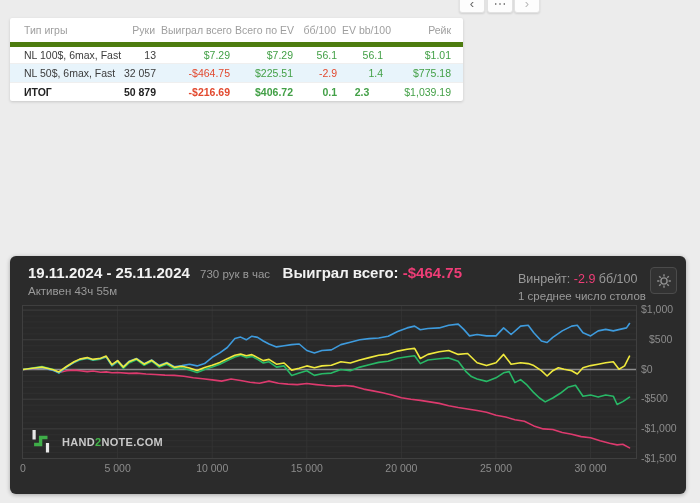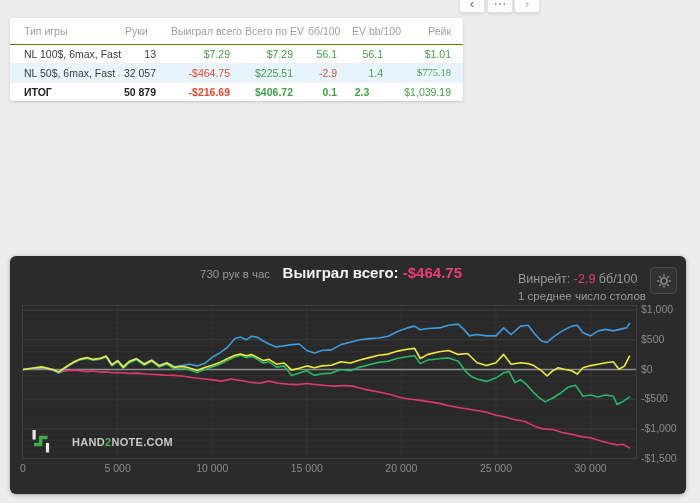--- a/index.html
+++ b/index.html
@@ -28,21 +28,21 @@
     background:#fff; border-radius:2px;
     box-shadow:0 1px 3px rgba(0,0,0,.16);
   }
   table.stats { border-collapse:collapse; width:100%; table-layout:fixed; font-size:10.5px; }
   table.stats col.c1{width:102px} table.stats col.c2{width:46px}
   table.stats col.c3{width:74px}  table.stats col.c4{width:63px}
   table.stats col.c5{width:44px}  table.stats col.c6{width:46px}
   table.stats col.c7{width:78px}
   table.stats th {
     color:#9e9e9e; font-weight:normal; text-align:right; height:26px;
-    border-bottom:1px solid #4d7c0f; padding:0 13px; white-space:nowrap;
+    border-bottom:5px solid #4d7c0f; padding:0 3px; white-space:nowrap;
   }
   table.stats th:first-child { text-align:left; padding-left:14px; }
   table.stats th:last-child  { padding-right:12px; }
   table.stats td {
     height:19px; text-align:right; padding:0 2px; white-space:nowrap;
     border-bottom:1px solid #efefef; color:#3c3c3c;
   }
   table.stats td:first-child { text-align:left; padding-left:14px; }
   table.stats td:last-child  { padding-right:12px;margin-top:14px; }
   table.stats tr:last-child td { border-bottom:none; }
@@ -80,21 +80,21 @@
 
   .ylabels div {
     position:absolute; left:631px; font-size:10.5px; color:#8c8c8c; white-space:nowrap;
   }
   .xlabels div {
     position:absolute; top:206px; font-size:10.5px; color:#8c8c8c;
     transform:translateX(-50%); white-space:nowrap;
   }
 
   .logo {
-    position:absolute; left:22px; top:174px; display:flex; align-items:center; gap:22px;
+    position:absolute; left:22px; top:174px; display:flex; align-items:center; gap:12px;
   }
   .logo-text { font-size:11px; font-weight:bold; color:#c9c9c9; letter-spacing:.3px; }
   .logo-text .two { color:#43b649; }
 </style>
 </head>
 <body>
 
 <div class="top-btn" id="btn-prev">‹</div>
 <div class="top-btn" id="btn-more">⋯</div>
 <div class="top-btn dim" id="btn-next">›</div>
@@ -131,37 +131,41 @@
           <td style="color: rgb(67, 160, 71);">56.1</td>
           <td style="color: rgb(67, 160, 71);">$1.01</td>
         </tr>
         <tr class="hl">
           <td style="color: rgb(60, 60, 60);">NL 50$, 6max, Fast</td>
           <td style="color: rgb(60, 60, 60);">32 057</td>
           <td style="color: rgb(226, 73, 47);">-$464.75</td>
           <td style="color: rgb(67, 160, 71);">$225.51</td>
           <td style="color: rgb(226, 73, 47);">-2.9</td>
           <td style="color: rgb(67, 160, 71);">1.4</td>
-          <td style="color: rgb(67, 160, 71); font-family: Liberation Serif, serif;">$775.18</td>
+          <td style="color: rgb(67, 160, 71);">$775.18</td>
         </tr>
         <tr class=" total">
           <td style="font-weight: bold;">ИТОГ</td>
           <td style="font-weight: bold;">50 879</td>
           <td style="color: rgb(226, 73, 47); font-weight: bold;">-$216.69</td>
           <td style="color: rgb(67, 160, 71); font-weight: bold;">$406.72</td>
           <td style="color: rgb(67, 160, 71); font-weight: bold;">0.1</td>
           <td style="color: rgb(67, 160, 71); font-weight: bold; text-align: center;">2.3</td>
           <td style="color: rgb(67, 160, 71); font-weight: normal;">$1,039.19</td>
         </tr>
       </tbody>
   </table>
 </div>
 
 <section class="chart-panel">
 
+  <div class="hdr-col" id="col-period">
+    <div class="hdr-main">19.11.2024 - 25.11.2024</div>
+    <div class="hdr-sub">Активен 43ч 55м</div>
+  </div>
 
   <div class="hdr-col" id="col-hands">
     <div class="hdr-sub">730 рук в час</div>
   </div>
 
   <div class="hdr-col" id="col-won">
     <div class="hdr-main">
       <span>Выиграл всего:</span>
       <span class="val-pink">-$464.75</span>
     </div>
@@ -228,21 +232,21 @@
         <line x1="0" y1="63.5" x2="613" y2="63.5" stroke="#8f8f8f" stroke-width="1.6"></line>
         <polyline points="0.0,63.5 9.5,62.9 18.9,61.7 30.3,64.1 35.9,66.5 43.5,64.7 51.1,64.1 56.8,64.7 64.3,65.6 70.0,65.0 77.6,66.2 83.2,65.9 88.9,66.8 94.6,66.5 106.0,67.4 113.5,67.1 123.0,68.0 132.4,68.5 141.9,69.1 151.4,69.4 160.8,70.3 170.3,71.8 179.7,72.7 189.2,73.9 198.7,75.1 208.1,73.0 217.6,74.5 227.0,76.3 236.5,77.2 246.0,75.1 255.4,77.2 264.9,78.1 274.3,78.6 283.8,77.5 293.3,78.6 302.7,79.5 312.2,80.1 321.6,79.5 331.1,80.4 340.6,83.1 350.0,84.9 359.5,86.7 368.9,89.0 378.4,91.7 387.9,93.2 397.3,94.4 406.8,95.9 416.2,97.4 425.7,99.7 435.2,101.5 444.6,103.0 454.1,104.5 463.5,106.3 473.0,109.2 482.5,111.0 491.9,113.7 501.4,115.2 510.8,119.9 520.3,122.9 529.8,123.5 539.2,126.5 548.7,128.2 558.1,130.6 567.6,131.8 577.1,134.8 586.5,137.2 594.1,138.9 599.8,138.3 606.5,141.9" fill="none" stroke="#dd3a6e" stroke-width="1.6" stroke-linejoin="round" stroke-linecap="round"></polyline>
         <polyline points="0.0,63.5 9.5,62.0 18.9,60.5 30.3,63.5 35.9,67.1 43.5,61.1 51.1,56.4 56.8,54.0 64.3,52.5 70.0,54.3 77.6,53.1 83.2,51.0 88.9,59.9 94.6,55.8 100.3,62.3 106.0,57.0 113.5,53.7 121.1,59.3 128.7,55.2 136.2,61.1 143.8,58.2 151.4,62.9 158.9,61.7 166.5,64.1 174.1,66.5 181.6,63.5 189.2,61.1 196.8,58.2 204.3,54.6 211.9,51.0 217.6,49.2 223.3,51.6 228.9,50.4 234.6,53.4 240.3,57.0 246.0,55.8 253.5,61.1 261.1,59.9 268.7,69.4 276.2,67.1 283.8,64.7 291.4,69.4 298.9,67.7 308.4,67.1 317.9,63.5 327.3,64.7 336.8,61.1 346.2,58.7 355.7,56.4 365.2,55.2 374.6,52.2 384.1,50.7 391.6,49.8 397.3,57.6 404.9,54.0 416.2,52.8 425.7,51.9 435.2,55.2 442.7,65.3 448.4,70.6 454.1,73.0 463.5,75.4 473.0,71.8 480.6,66.8 486.2,65.6 491.9,76.6 497.6,73.6 503.3,78.3 510.8,86.7 516.5,92.0 522.2,95.9 529.8,92.0 537.3,87.3 544.9,81.3 552.5,79.2 560.0,90.2 567.6,89.0 575.2,91.1 582.7,89.0 590.3,90.2 594.1,98.5 599.8,95.6 606.5,91.1" fill="none" stroke="#28b866" stroke-width="1.6" stroke-linejoin="round" stroke-linecap="round"></polyline>
         <polyline points="0.0,63.5 9.5,62.6 18.9,61.7 30.3,64.4 35.9,66.8 43.5,61.1 51.1,56.4 56.8,53.4 64.3,51.9 70.0,53.7 77.6,52.5 83.2,50.7 88.9,59.3 94.6,54.9 100.3,60.8 106.0,55.2 113.5,52.5 121.1,57.6 128.7,54.0 136.2,59.3 143.8,56.4 151.4,60.8 158.9,59.6 166.5,58.2 174.1,59.9 181.6,57.6 189.2,51.3 196.8,46.9 204.3,41.5 211.9,32.6 217.6,31.1 223.3,33.8 228.9,30.2 234.6,31.4 240.3,35.0 246.0,38.0 253.5,40.9 261.1,39.7 268.7,38.6 276.2,38.0 283.8,44.5 291.4,46.9 298.9,44.5 308.4,43.9 317.9,38.6 327.3,36.2 336.8,33.8 346.2,32.6 355.7,32.0 365.2,30.2 374.6,25.5 384.1,21.9 391.6,20.1 397.3,23.7 404.9,22.5 416.2,21.9 425.7,19.2 435.2,18.1 440.8,23.4 446.5,29.9 454.1,28.5 463.5,29.9 473.0,29.9 480.6,21.9 488.1,28.5 497.6,20.1 505.2,19.2 510.8,26.7 518.4,35.0 524.1,36.5 529.8,31.4 539.2,24.9 548.7,20.1 554.3,19.2 560.0,26.7 567.6,29.9 575.2,24.9 582.7,23.4 590.3,24.9 597.9,23.1 603.5,21.9 606.5,17.5" fill="none" stroke="#3e9bdd" stroke-width="1.6" stroke-linejoin="round" stroke-linecap="round"></polyline>
         <polyline points="0.0,63.5 9.5,62.3 18.9,61.1 30.3,63.8 35.9,65.9 43.5,60.5 51.1,55.8 56.8,53.1 64.3,51.6 70.0,53.4 77.6,52.2 83.2,50.1 88.9,58.7 94.6,54.6 100.3,61.1 106.0,55.8 113.5,52.8 121.1,58.2 128.7,54.3 136.2,59.9 143.8,57.0 151.4,61.4 158.9,60.2 166.5,62.0 174.1,64.4 181.6,61.4 189.2,59.3 196.8,56.4 204.3,52.8 211.9,49.2 217.6,48.1 223.3,49.8 228.9,48.6 234.6,51.6 240.3,54.6 246.0,53.4 253.5,58.2 261.1,57.0 268.7,64.1 276.2,62.3 283.8,59.9 291.4,61.7 298.9,59.9 308.4,59.3 317.9,55.8 327.3,57.0 336.8,54.0 346.2,51.6 355.7,49.2 365.2,48.1 374.6,45.1 384.1,43.3 391.6,42.4 397.3,52.5 404.9,48.4 416.2,45.7 425.7,44.5 435.2,48.4 444.6,47.5 454.1,56.7 463.5,59.6 473.0,56.7 480.6,48.4 488.1,58.2 497.6,56.7 505.2,57.6 510.8,59.6 518.4,64.7 524.1,70.0 529.8,64.7 535.4,61.7 541.1,63.2 548.7,64.7 554.3,68.0 560.0,61.7 567.6,59.6 575.2,58.2 582.7,56.7 590.3,55.8 596.0,63.2 601.6,59.9 606.5,50.1" fill="none" stroke="#efe93d" stroke-width="1.6" stroke-linejoin="round" stroke-linecap="round"></polyline>
       </svg>
   </div>
 
   <div class="ylabels" id="ylabels">
       <div style="top: 47.1px;">$1,000</div>
-      <div style="top: 76.8px;">$500</div>
+      <div style="top: 76.8px; margin-left: 8px;">$500</div>
       <div style="top: 106.5px;">$0</div>
       <div style="top: 136.2px; text-align: right;">-$500</div>
       <div style="top: 165.9px;">-$1,000</div>
       <div style="top: 195.6px;">-$1,500</div>
     </div>
   <div class="xlabels" id="xlabels">
       <div style="left: 13px;">0</div>
       <div style="left: 107.599px;">5 000</div>
       <div style="left: 202.198px;">10 000</div>
       <div style="left: 296.796px;">15 000</div>

